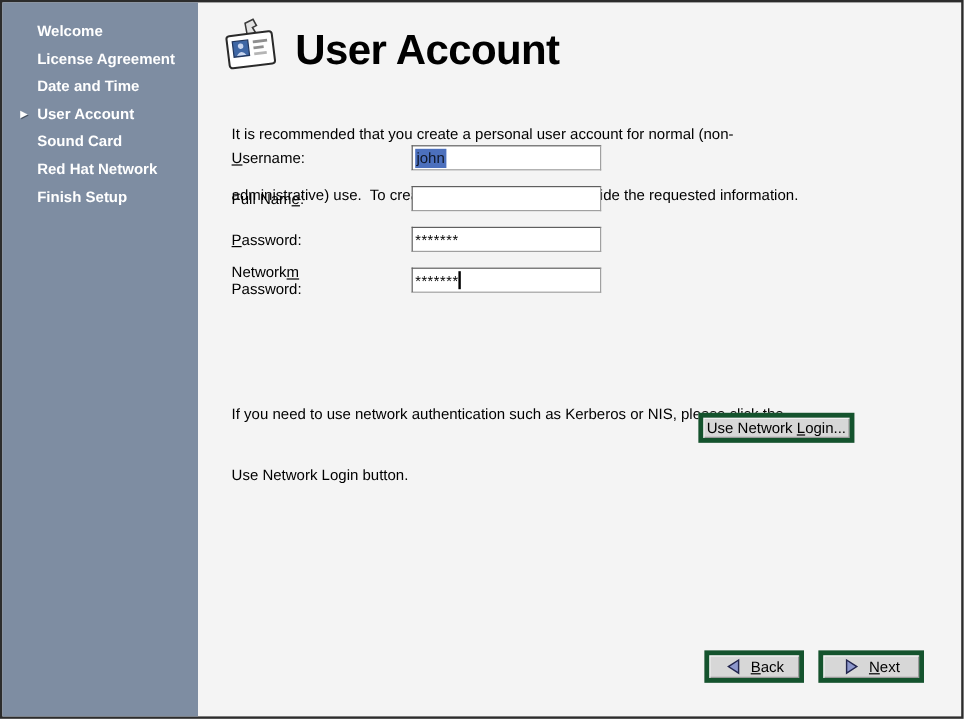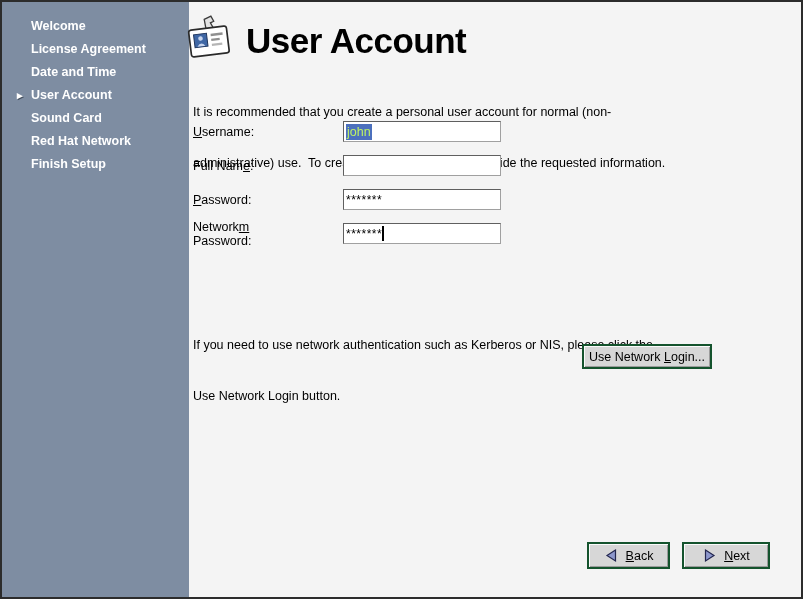--- a/index.html
+++ b/index.html
@@ -13,21 +13,21 @@
   }
   .window {
     position: absolute; left: 0; top: 0;
     width: 803px; height: 599px;
     border: 2px solid #2c2c2c;
     background: #f4f4f4;
   }
   
   .sidebar {
     position: absolute; left: 0; top: 0;
-    width: 187px; height: 100%;
+    width: 163px; height: 100%;
     background: #7e8da2;
     padding-top: 13px;
   }
   .side-item {
     position: relative;
     height: 23px; line-height: 23px;
     padding-left: 29px;
     color: #ffffff;
     font-weight: bold;
     font-size: 12.5px;
@@ -81,35 +81,35 @@
     border: 1px solid #a0a0a0;
     border-top-color: #5f5f5f;
     border-left-color: #5f5f5f;
     display: flex; align-items: center;
     padding: 0 2px;
     font-size: 12.5px;
     cursor: text;
   }
   .sel-text {
     background: #4c70bd;
-    color: #bef264;
+    color: #0f172a;
     padding: 1px 1px;
   }
   .mask { letter-spacing: 0.5px; font-size: 12px; }
   .caret {
     display: inline-block;
     width: 1.5px; height: 15px;
     background: #000;
     vertical-align: middle;
   }
   
   .btn {
     position: absolute;
     background: #d7d7d7;
-    border: 2px solid #14532d;
+    border: 4px solid #14532d;
     box-shadow: inset 1px 1px 0 #fafafa, inset -1px -1px 0 #9b9b9b;
     font-family: "Liberation Sans", sans-serif;
     font-size: 12.5px;
     color: #000;
     display: flex; align-items: center; justify-content: center;
     padding: 0;
     cursor: default;
   }
   .btn-network { left: 419px; top: 342px; width: 130px; height: 25px; }
   .btn-back    { left: 424px; top: 540px; width: 83px;  height: 27px; }

